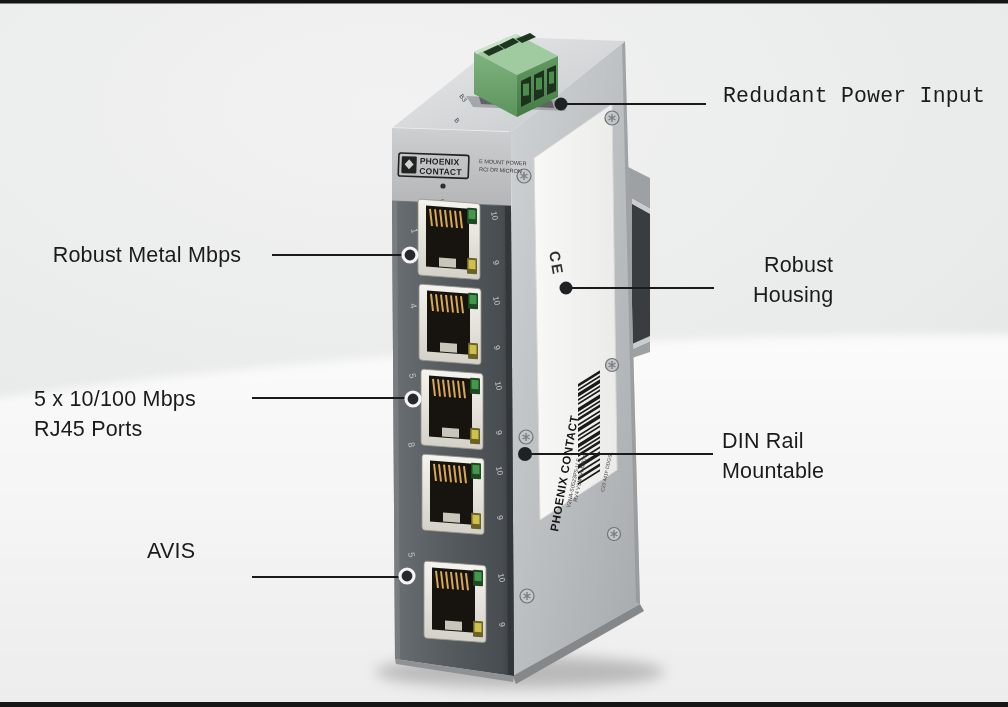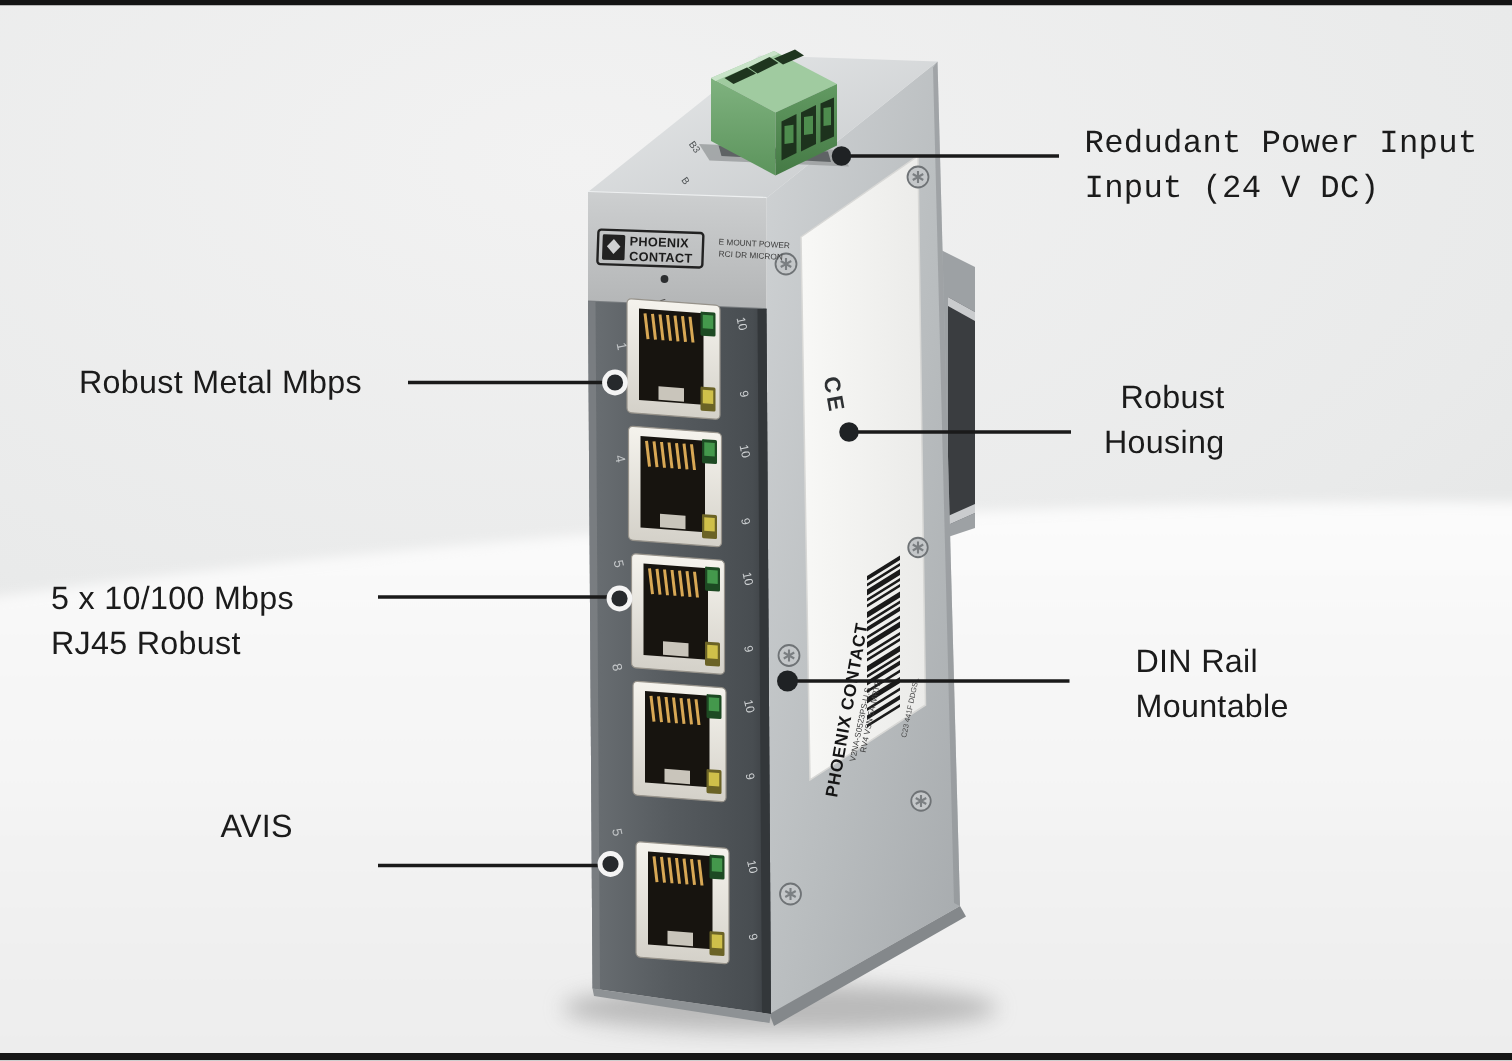--- a/index.html
+++ b/index.html
@@ -9,23 +9,23 @@
     font-family:"Liberation Sans", sans-serif;
   }
   .scene-svg{position:absolute;left:0;top:0;}
   .callout{
     position:absolute;color:#1b1b1b;font-size:21.5px;line-height:30px;
     letter-spacing:.2px;white-space:nowrap;
   }
   .co-power{left:723px;top:81px;text-align:left;font-family:Liberation Mono, monospace;}
   .co-metal{left:38px;top:240px;width:218px;text-align:center;}
   .co-housing{left:729px;top:250px;text-align:right;}
-  .co-housing .l2{margin-left:7px;}
+  .co-housing .l2{margin-left:24px;}
   .co-rj45{left:34px;top:384px;width:224px;text-align:left;}
-  .co-din{left:757px;top:426px;text-align:left;}
+  .co-din{left:722px;top:426px;text-align:left;}
   .co-avis{left:147px;top:536px;text-align:left;}
 </style>
 </head>
 <body>
 
 <div class="stage">
 
 <svg class="scene-svg" width="1008" height="707" viewBox="0 0 1008 707">
   <defs>
     <linearGradient id="gFloor" x1="0" y1="0" x2="0" y2="1">
@@ -352,35 +352,34 @@
     <circle cx="413" cy="399" r="7" fill="#26292c" stroke="#f4f4f4" stroke-width="3.2"></circle>
     <circle cx="407" cy="576" r="7" fill="#26292c" stroke="#f4f4f4" stroke-width="3.2"></circle>
   </g>
 
   <rect x="0" y="0" width="1008" height="3.5" fill="#141414"></rect>
   <rect x="0" y="702" width="1008" height="5" fill="#161616"></rect>
 </svg>
 
 <div class="callout co-power">
   <div>Redudant Power Input</div>
-  <div>Input (24 V DC)</div>
 </div>
 
 <div class="callout co-metal">
   <div>Robust Metal Mbps</div>
 </div>
 
 <div class="callout co-housing">
   <div>Robust</div>
   <div class="l2">Housing</div>
 </div>
 
 <div class="callout co-rj45">
   <div>5 x 10/100 Mbps</div>
-  <div>RJ45 Robust</div>
+  <div>RJ45 Ports</div>
 </div>
 
 <div class="callout co-din">
   <div>DIN Rail</div>
   <div>Mountable</div>
 </div>
 
 <div class="callout co-avis">
   <div>AVIS</div>
 </div>

